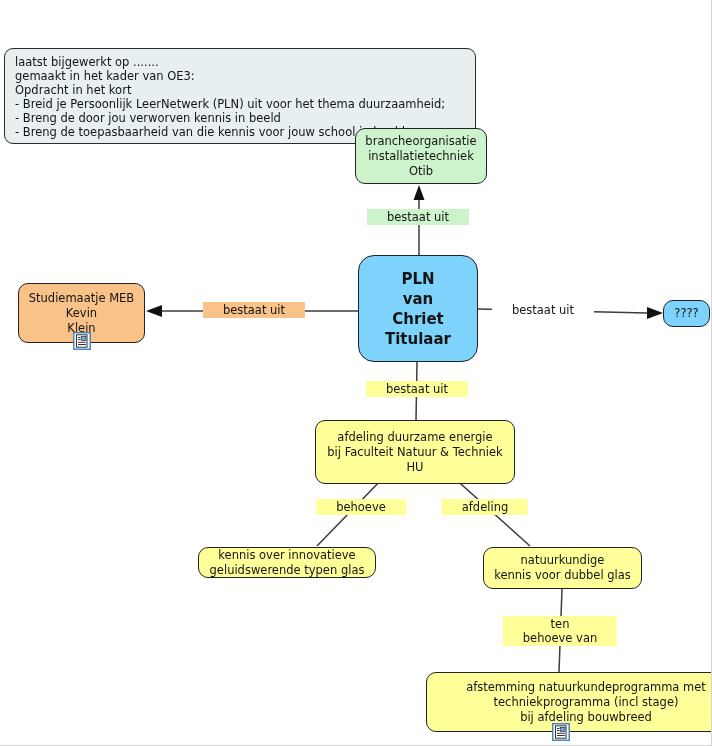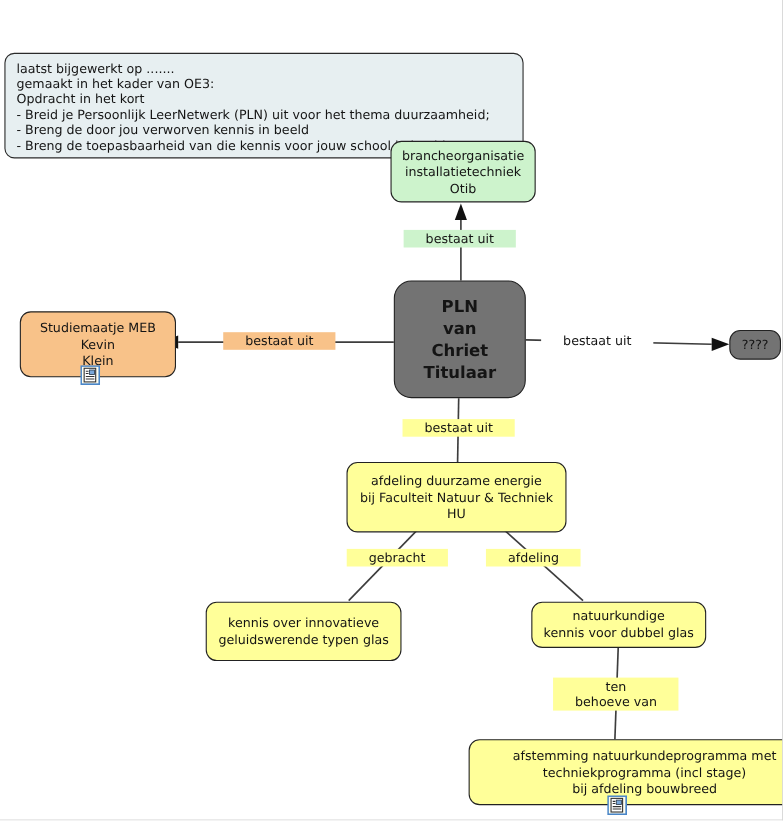--- a/index.html
+++ b/index.html
@@ -41,35 +41,35 @@
     border-radius: 10px;
     display: flex;
     align-items: center;
     justify-content: center;
     text-align: center;
     white-space: pre-line;
     font-size: 11.5px;
     line-height: 15px;
     padding: 2px 4px;
   }
-  .node-bluegray { background: #737373; }
+  .node-bluegray { background: #7dd3fc; }
   .node-green    { background: #cdf3cc; }
   .node-orange   { background: #f8c289; }
   .node-yellow   { background: #ffff99; }
 
   #node-pln {
     left: 358px; top: 255px; width: 120px; height: 107px;
     font-weight: bold; font-size: 15px; line-height: 20px;
     border-width: 1.5px; border-radius: 16px;
   }
   #node-otib        { left: 355px; top: 128px; width: 132px; height: 56px; }
-  #node-studiemaatje{ left: 18px;  top: 283px; width: 142px; height: 60px; }
+  #node-studiemaatje{ left: 18px;  top: 283px; width: 127px; height: 60px; }
   #node-unknown     { left: 663px; top: 300px; width: 47px;  height: 27px; border-radius: 10px; }
   #node-afdeling    { left: 315px; top: 420px; width: 200px; height: 64px; }
-  #node-glas-gebracht { left: 187px; top: 547px; width: 178px; height: 54px; }
+  #node-glas-gebracht { left: 198px; top: 547px; width: 178px; height: 31px; }
   #node-glas-gehaald  { left: 483px; top: 547px; width: 159px; height: 42px; }
   #node-afstemming    { left: 426px; top: 672px; width: 320px; height: 60px; }
 
   .link-label {
     position: absolute;
     transform: translateX(-50%);
     padding: 1px 20px;
     font-size: 11.5px;
     line-height: 14px;
     text-align: center;
@@ -150,21 +150,21 @@
 kennis voor dubbel glas</div>
 
   <div class="node node-yellow" id="node-afstemming">afstemming natuurkundeprogramma met
 techniekprogramma (incl stage)
 bij afdeling bouwbreed</div>
 
   <div class="link-label lbl-green" id="lbl-to-otib">bestaat uit</div>
   <div class="link-label lbl-orange" id="lbl-to-studiemaatje">bestaat uit</div>
   <div class="link-label lbl-plain" id="lbl-to-unknown">bestaat uit</div>
   <div class="link-label lbl-yellow" id="lbl-to-afdeling">bestaat uit</div>
-  <div class="link-label lbl-yellow" id="lbl-gebracht">gebracht</div>
+  <div class="link-label lbl-yellow" id="lbl-gebracht">behoeve</div>
   <div class="link-label lbl-yellow" id="lbl-gehaald">afdeling</div>
   <div class="link-label lbl-yellow" id="lbl-ten-behoeve">ten
 behoeve van</div>
 
   <svg class="resource-icon" id="icon-studiemaatje" viewBox="0 0 18 18">
     <rect x="0.75" y="0.75" width="16.5" height="16.5" fill="#fdfdf0" stroke="#4a86c8" stroke-width="1.5"></rect>
     <rect x="3.5" y="2.8" width="10.5" height="12.4" fill="#ffffff" stroke="#333333" stroke-width="1"></rect>
     <rect x="8.3" y="4.4" width="4.6" height="4" fill="#7aa7d9" stroke="#334455" stroke-width="0.8"></rect>
     <line x1="5" y1="5.5" x2="7.5" y2="5.5" stroke="#333333" stroke-width="1"></line>
     <line x1="5" y1="7.5" x2="7.5" y2="7.5" stroke="#333333" stroke-width="1"></line>

